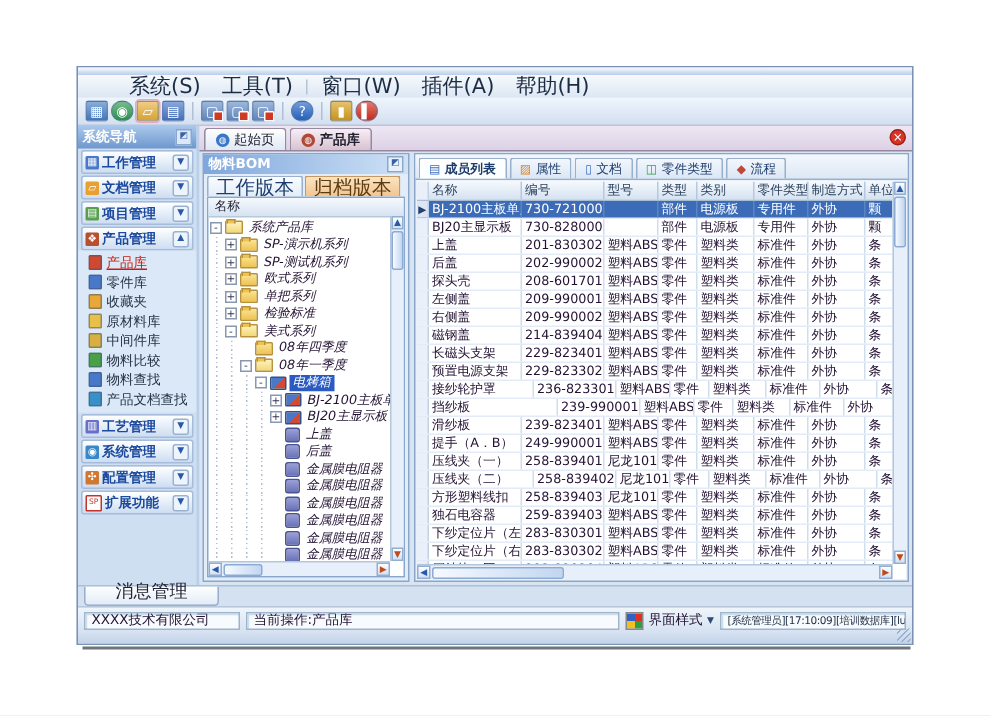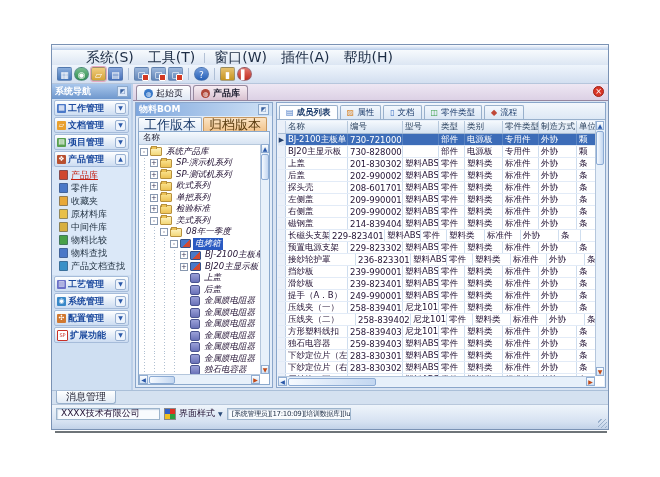--- a/index.html
+++ b/index.html
@@ -103,22 +103,22 @@
   .trow.hdr{height:13px;background:linear-gradient(#f5f9fd,#d5e2f1);border-bottom:1px solid #a8bcd4;}
   .tcell{flex:0 0 auto;border-right:1px solid #cfdeef;font-size:8.5px;color:#213;padding:0 2px;
          display:flex;align-items:center;overflow:hidden;white-space:nowrap;box-sizing:border-box;}
   .trow.hdr .tcell{color:#2c425e;border-right:1px solid #b6c8dc;}
   .trow.selected{background:#3c6cb8;}
   .trow.selected .tcell{color:#fff;border-right-color:#5a84c2;}
   .trow .tcell.indic{background:#eaf0f9;border-right:1px solid #c2d2e6;color:#35507c;font-size:7px;justify-content:center;padding:0;}
   .trow.selected .tcell.indic{background:#dce6f4;color:#24406c;}
   
   .msgrow{height:13px;flex:0 0 auto;background:#d4e1f0;border-top:1px solid #aabfd8;display:flex;align-items:flex-start;padding-left:4px;}
-  .msg-tab{height:12px;padding:0 9px;font-size:10px;color:#223;background:linear-gradient(#feffff,#e2ebf6);
-           border:1px solid #98b0cc;border-top:none;border-radius:0 0 3px 3px;display:flex;align-items:center;}
+  .msg-tab{height:12px;padding:0 20px;font-size:12px;color:#223;background:linear-gradient(#feffff,#e2ebf6);
+           border:1px solid #98b0cc;border-top:none;border-radius:0 0 3px 3px;display:flex;align-items:flex-end;}
   .statusbar{height:17px;flex:0 0 auto;background:linear-gradient(#eff5fb,#d5e1f1);border-top:1px solid #b8c8dc;
              display:flex;align-items:center;gap:4px;padding:0 4px;font-size:9px;color:#213;}
   .sunken{height:12px;border:1px solid #9cb4cc;background:#f8fbfe;display:flex;align-items:center;padding:0 4px;
           box-shadow:inset 1px 1px 1px rgba(110,140,180,.35);box-sizing:border-box;overflow:hidden;white-space:nowrap;}
   .style-grid{width:10px;height:10px;border:1px solid #888;background:conic-gradient(#e03020 0 25%,#2aa040 25% 50%,#f0c020 50% 75%,#3060c8 75%);}
   .dd-arrow{font-size:6px;color:#2a4a78;}
   .session{font-size:7px;letter-spacing:-0.3px;color:#1c2c44;}
   .bottomfill{height:7px;flex:0 0 auto;background:linear-gradient(#d5e1f1,#c2d2e8);position:relative;}
   .grip{position:absolute;right:1px;bottom:1px;width:9px;height:9px;
         background:repeating-linear-gradient(135deg,transparent 0 2px,#9ab0cc 2px 3px);}
@@ -301,20 +301,27 @@
                   <span class="ind"></span>
                   <span class="toggle">+</span>
                   <span class="t-icon folder"></span>
                   <span class="tree-label">检验标准</span>
                 </div>
                 <div class="tree-row">
                   <span class="ind"></span>
                   <span class="toggle">-</span>
                   <span class="t-icon folder open"></span>
                   <span class="tree-label">美式系列</span>
+                </div>
+                <div class="tree-row">
+                  <span class="ind"></span>
+                  <span class="ind"></span>
+                  <span class="no-toggle"></span>
+                  <span class="t-icon folder"></span>
+                  <span class="tree-label">08年四季度</span>
                 </div>
                 <div class="tree-row">
                   <span class="ind"></span>
                   <span class="ind"></span>
                   <span class="toggle">-</span>
                   <span class="t-icon folder open"></span>
                   <span class="tree-label">08年一季度</span>
                 </div>
                 <div class="tree-row selected">
                   <span class="ind"></span>
@@ -557,21 +564,21 @@
                   <span class="tcell" style="width: 55px;">214-839404-01E</span>
                   <span class="tcell" style="width: 36px;">塑料ABS</span>
                   <span class="tcell" style="width: 26px;">零件</span>
                   <span class="tcell" style="width: 38px;">塑料类</span>
                   <span class="tcell" style="width: 36px;">标准件</span>
                   <span class="tcell" style="width: 38px;">外协</span>
                   <span class="tcell" style="width: 22px;">条</span>
                 </div>
                 <div class="trow">
                   <span class="tcell indic" style="width: 8px;"></span>
-                  <span class="tcell" style="width: 44px;">长磁头支架</span>
+                  <span class="tcell" style="width: 62px;">长磁头支架</span>
                   <span class="tcell" style="width: 55px;">229-823401-00E</span>
                   <span class="tcell" style="width: 36px;">塑料ABS</span>
                   <span class="tcell" style="width: 26px;">零件</span>
                   <span class="tcell" style="width: 38px;">塑料类</span>
                   <span class="tcell" style="width: 36px;">标准件</span>
                   <span class="tcell" style="width: 38px;">外协</span>
                   <span class="tcell" style="width: 22px;">条</span>
                 </div>
                 <div class="trow">
                   <span class="tcell indic" style="width: 8px;"></span>
@@ -590,21 +597,21 @@
                   <span class="tcell" style="width: 55px;">236-823301-00E</span>
                   <span class="tcell" style="width: 36px;">塑料ABS</span>
                   <span class="tcell" style="width: 26px;">零件</span>
                   <span class="tcell" style="width: 38px;">塑料类</span>
                   <span class="tcell" style="width: 36px;">标准件</span>
                   <span class="tcell" style="width: 38px;">外协</span>
                   <span class="tcell" style="width: 22px;">条</span>
                 </div>
                 <div class="trow">
                   <span class="tcell indic" style="width: 8px;"></span>
-                  <span class="tcell" style="width: 62px;">挡纱板</span>
+                  <span class="tcell" style="width: 86px;">挡纱板</span>
                   <span class="tcell" style="width: 55px;">239-990001-01E</span>
                   <span class="tcell" style="width: 36px;">塑料ABS</span>
                   <span class="tcell" style="width: 26px;">零件</span>
                   <span class="tcell" style="width: 38px;">塑料类</span>
                   <span class="tcell" style="width: 36px;">标准件</span>
                   <span class="tcell" style="width: 38px;">外协</span>
                   <span class="tcell" style="width: 22px;">条</span>
                 </div>
                 <div class="trow">
                   <span class="tcell indic" style="width: 8px;"></span>
@@ -725,20 +732,23 @@
 
   <div class="msgrow">
     <div class="msg-tab">
       <span>消息管理</span>
     </div>
   </div>
 
   <div class="statusbar">
     <div class="sunken" style="width:104px;flex:0 0 auto;">
       <span>XXXX技术有限公司</span>
+    </div>
+    <div class="sunken" style="flex:1;">
+      <span>当前操作:产品库</span>
     </div>
     <div style="display:flex;align-items:center;gap:3px;flex:0 0 auto;">
       <span class="style-grid"></span>
       <span>界面样式</span>
       <span class="dd-arrow">▼</span>
     </div>
     <div class="sunken" style="width:124px;flex:0 0 auto;">
       <span class="session">[系统管理员][17:10:09][培训数据库][lucky][11000]</span>
     </div>
   </div>

